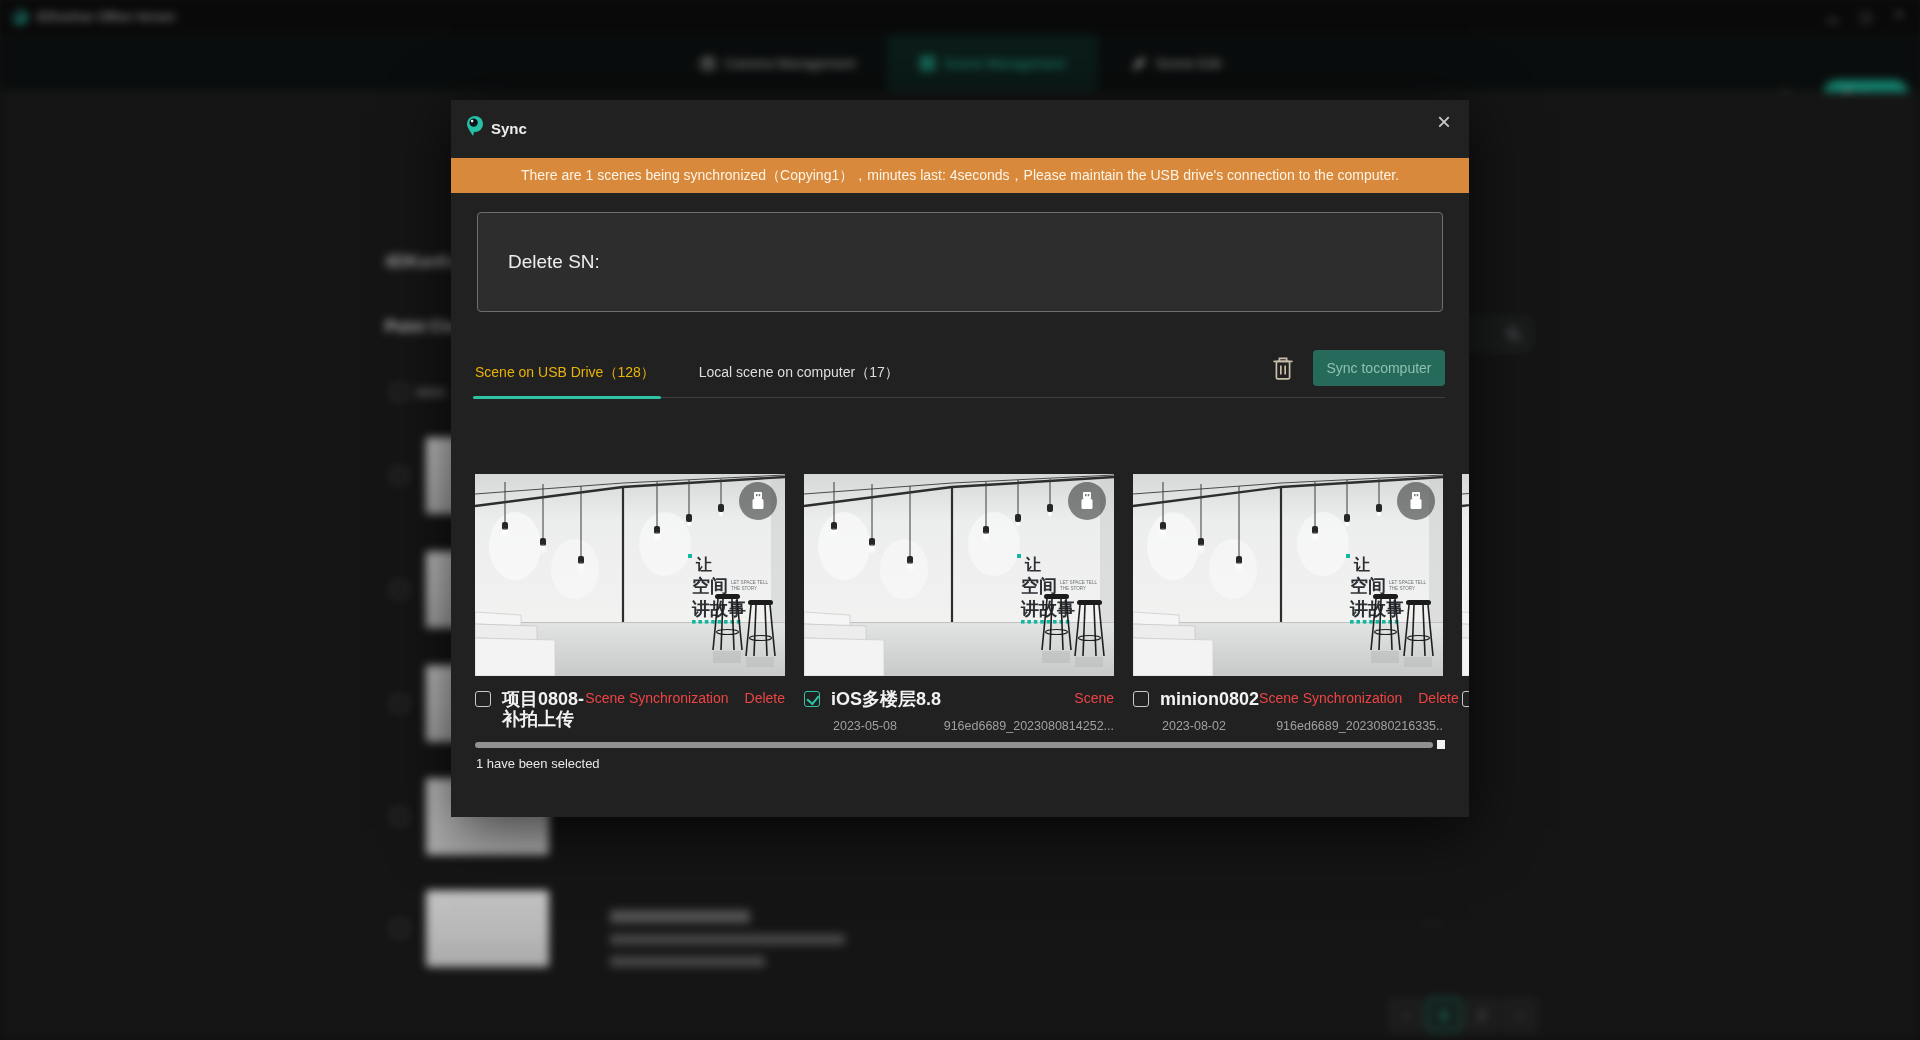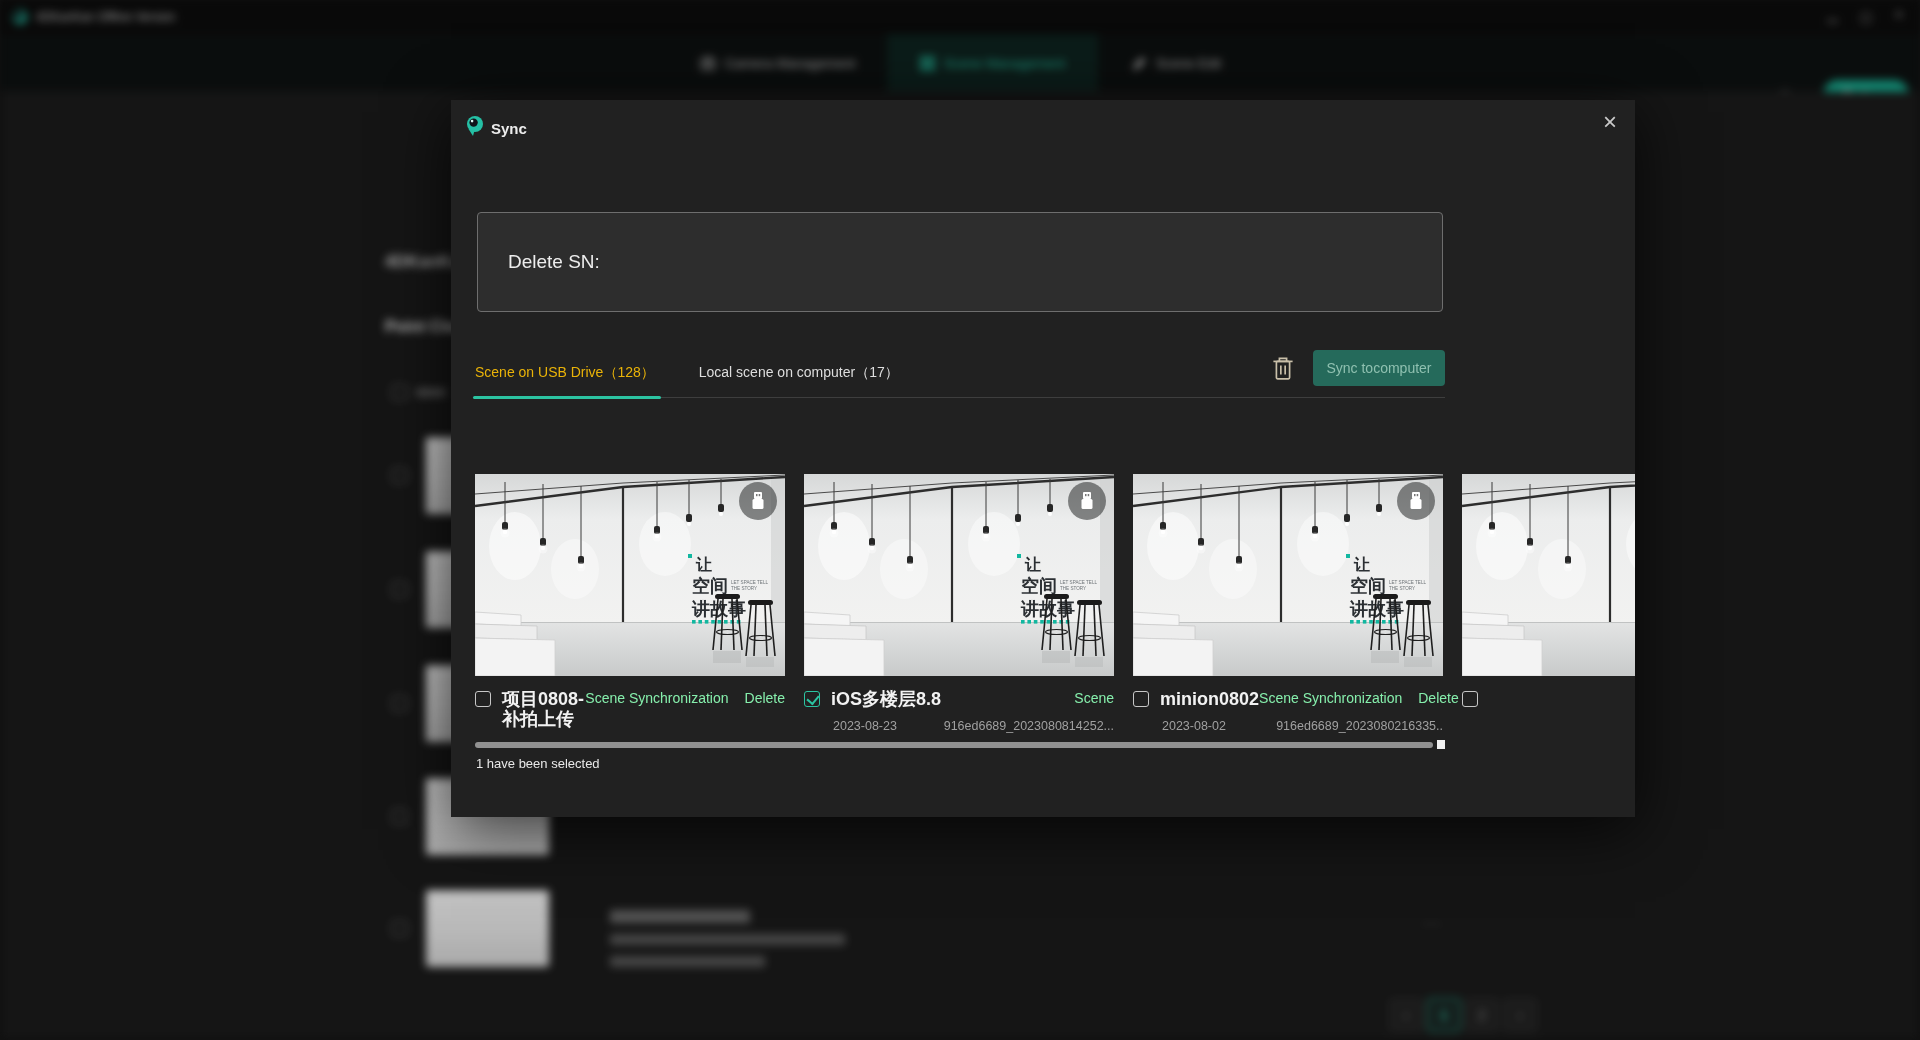--- a/index.html
+++ b/index.html
@@ -39,21 +39,21 @@
   .bg-bar { position:absolute; background:#5a5a5a; border-radius:2px; }
   .bg-dots { position:absolute; left:1422px; top:822px; color:#9a9a9a; font-size:15px; letter-spacing:2px; }
   .searchbox { position:absolute; left:1447px; top:226px; width:84px; height:32px; border:1px solid #3f4242; border-radius:4px; background:#202323; }
   .searchbox svg { position:absolute; right:8px; top:7px; }
   .pagebtn { position:absolute; top:906px; width:34px; height:34px; border-radius:4px; background:#242424; border:1px solid #343434;
     color:#8f8f8f; font-size:14px; display:flex; align-items:center; justify-content:center; }
   .pagebtn.active { border-color:#2cc4a2; color:#2cc4a2; background:rgba(44,196,162,0.08); font-weight:bold; }
 
   
   .overlay { position:absolute; inset:0; background:rgba(0,0,0,0.22); }
-  .modal { position:absolute; left:451px; top:100px; width:1184px; height:717px; background:#212121;
+  .modal { position:absolute; left:451px; top:100px; width:1018px; height:717px; background:#212121;
     box-shadow:0 12px 60px rgba(0,0,0,0.75); overflow:hidden; }
   .m-logo { position:absolute; left:14px; top:15px; }
   .m-title { position:absolute; left:40px; top:20px; font-size:15px; font-weight:bold; color:#ececec; }
   .m-close { position:absolute; right:18px; top:10px; font-size:24px; color:#c9c9c9; line-height:1; cursor:pointer; }
   .m-banner { position:absolute; left:0; top:58px; width:100%; height:35px; background:#d8893c; color:#fdf4e6;
     font-size:14px; text-align:center; line-height:35px; white-space:nowrap; overflow:hidden; }
   .m-snbox { position:absolute; left:26px; top:112px; width:966px; height:100px; background:#2d2d2d;
     border:1px solid #6e6e6e; border-radius:4px; display:flex; align-items:center; padding-left:30px; }
   .m-snbox .sn-label { font-size:19px; color:#ededed; }
   .m-snbox .sn-values { font-size:19px; color:#2bc9a1; }
@@ -72,21 +72,21 @@
   .usb-badge { position:absolute; right:8px; top:8px; width:38px; height:38px; border-radius:50%;
     background:rgba(40,42,42,0.55); display:flex; align-items:center; justify-content:center; }
   .card-row1 { display:flex; align-items:flex-start; margin-top:13px; }
   .cb { width:16px; height:16px; border:1.5px solid #c7c7c7; border-radius:3px; flex:none; position:relative; margin-top:2px; cursor:pointer; background:transparent; }
   .cb.checked { border-color:#2cc4a2; }
   .cb.checked::after { content:""; position:absolute; left:3.5px; top:0.5px; width:6px; height:9px;
     border-right:2px solid #2cc4a2; border-bottom:2px solid #2cc4a2; transform:rotate(40deg); }
   .card-title { margin-left:11px; font-size:18px; font-weight:bold; color:#f2f2f2; line-height:20px; max-width:112px; }
   .card2 .card-title, .card3 .card-title { max-width:200px; white-space:nowrap; }
   .card-links { margin-left:auto; display:flex; gap:16px; padding-top:1px; }
-  .link { color:#86efac; font-size:14px; white-space:nowrap; cursor:pointer; }
+  .link { color:#ef4444; font-size:14px; white-space:nowrap; cursor:pointer; }
   .link:empty { display:none; }
   .card-row2 { display:flex; justify-content:space-between; margin-top:10px; padding-left:29px; font-size:12.5px; color:#a0a0a0; }
   .card-row2 span:empty { display:none; }
 
   .m-scroll { position:absolute; left:24px; top:640px; width:970px; height:9px; }
   .m-scroll .thumb { position:absolute; left:0; top:1.5px; width:958px; height:6px; background:#919191; border-radius:3px; cursor:pointer; }
   .m-scroll .endbox { position:absolute; left:962px; top:0; width:8px; height:9px; background:#f2f2f2; }
   .m-selected { position:absolute; left:25px; top:656px; font-size:13px; color:#e8e8e8; }
 </style>
 </head>
@@ -281,20 +281,21 @@
   <div class="modal">
     <svg class="m-logo" width="20" height="22" viewBox="0 0 20 22">
       <path d="M3.5 14 L8 21 L9.8 14.5 Z" fill="#25c0a5"></path>
       <circle cx="10" cy="9" r="8" fill="#25c0a5"></circle>
       <circle cx="8.6" cy="7.6" r="4.2" fill="#10141a"></circle>
       <circle cx="7.1" cy="6.1" r="1.3" fill="#dffdf6"></circle>
     </svg>
     <div class="m-title">Sync</div>
     <div class="m-close">×</div>
 
+    <div class="m-banner">There are 1 scenes being synchronized（Copying1），minutes last: 4seconds，Please maintain the USB drive's connection to the computer.</div>
 
     <div class="m-snbox">
       <span class="sn-label">Delete SN:</span>
     </div>
 
     <div class="m-tabs">
       <div class="m-tab active">Scene on USB Drive（128）</div>
       <div class="m-tab">Local scene on computer（17）</div>
     </div>
 
@@ -349,21 +350,21 @@
         </div>
         <div class="card-row1">
           <span class="cb checked"></span>
           <span class="card-title">iOS多楼层8.8</span>
           <span class="card-links">
             <span class="link">Scene</span>
 
           </span>
         </div>
         <div class="card-row2">
-          <span>2023-08-23</span>
+          <span>2023-05-08</span>
           <span>916ed6689_2023080814252...</span>
         </div>
       </div>
 
       <div class="card card3">
         <div class="card-img">
           <svg class="scene-view" width="310" height="202" viewBox="0 0 310 202">
               <use href="#scene-art"></use>
             </svg>
           <div class="usb-badge">

